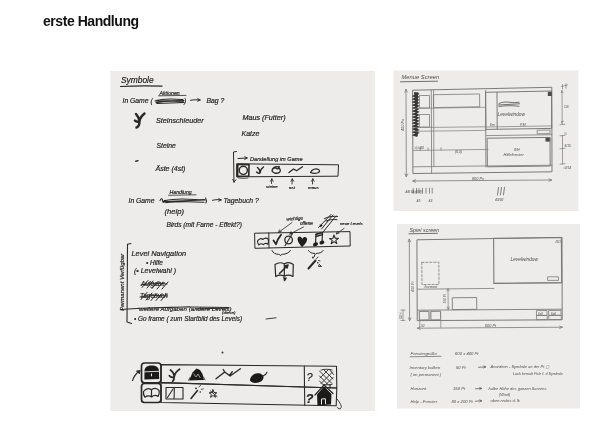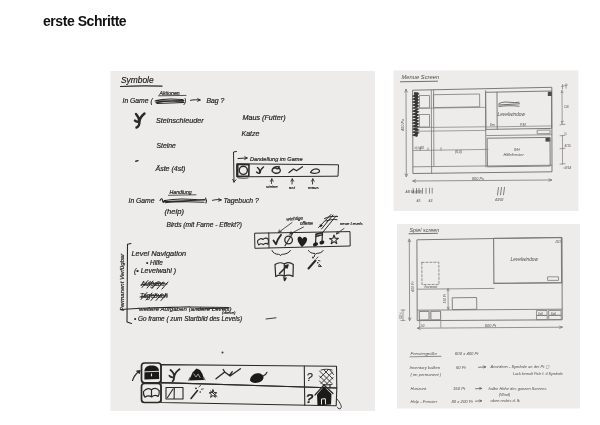--- a/index.html
+++ b/index.html
@@ -8,21 +8,21 @@
   svg{position:absolute;left:0;top:0;}
   .hw{font-family:"Liberation Sans",sans-serif;font-style:italic;fill:#1e1c18;stroke:#1e1c18;stroke-width:0.18px;}
   .pc{font-family:"Liberation Sans",sans-serif;font-style:italic;fill:#504e4b;}
   .ink{stroke:#2b2925;fill:none;stroke-linecap:round;stroke-linejoin:round;}
   .pen{stroke:#7c7a77;fill:none;stroke-linecap:round;stroke-linejoin:round;}
   .pen2{stroke:#636160;fill:none;stroke-linecap:round;stroke-linejoin:round;}
 </style>
 </head>
 <body>
 
-<div id="title">erste Schritte</div>
+<div id="title">erste Handlung</div>
 <svg width="600" height="425" viewBox="0 0 600 425">
 
   <rect x="110.5" y="71" width="264.5" height="340" fill="#edecea"></rect>
 
   <rect x="393.5" y="70.5" width="185" height="140.5" fill="#edecea"></rect>
 
   <rect x="397" y="224" width="183" height="184.5" fill="#edecea"></rect>
 
   <g id="leftpage">
 

